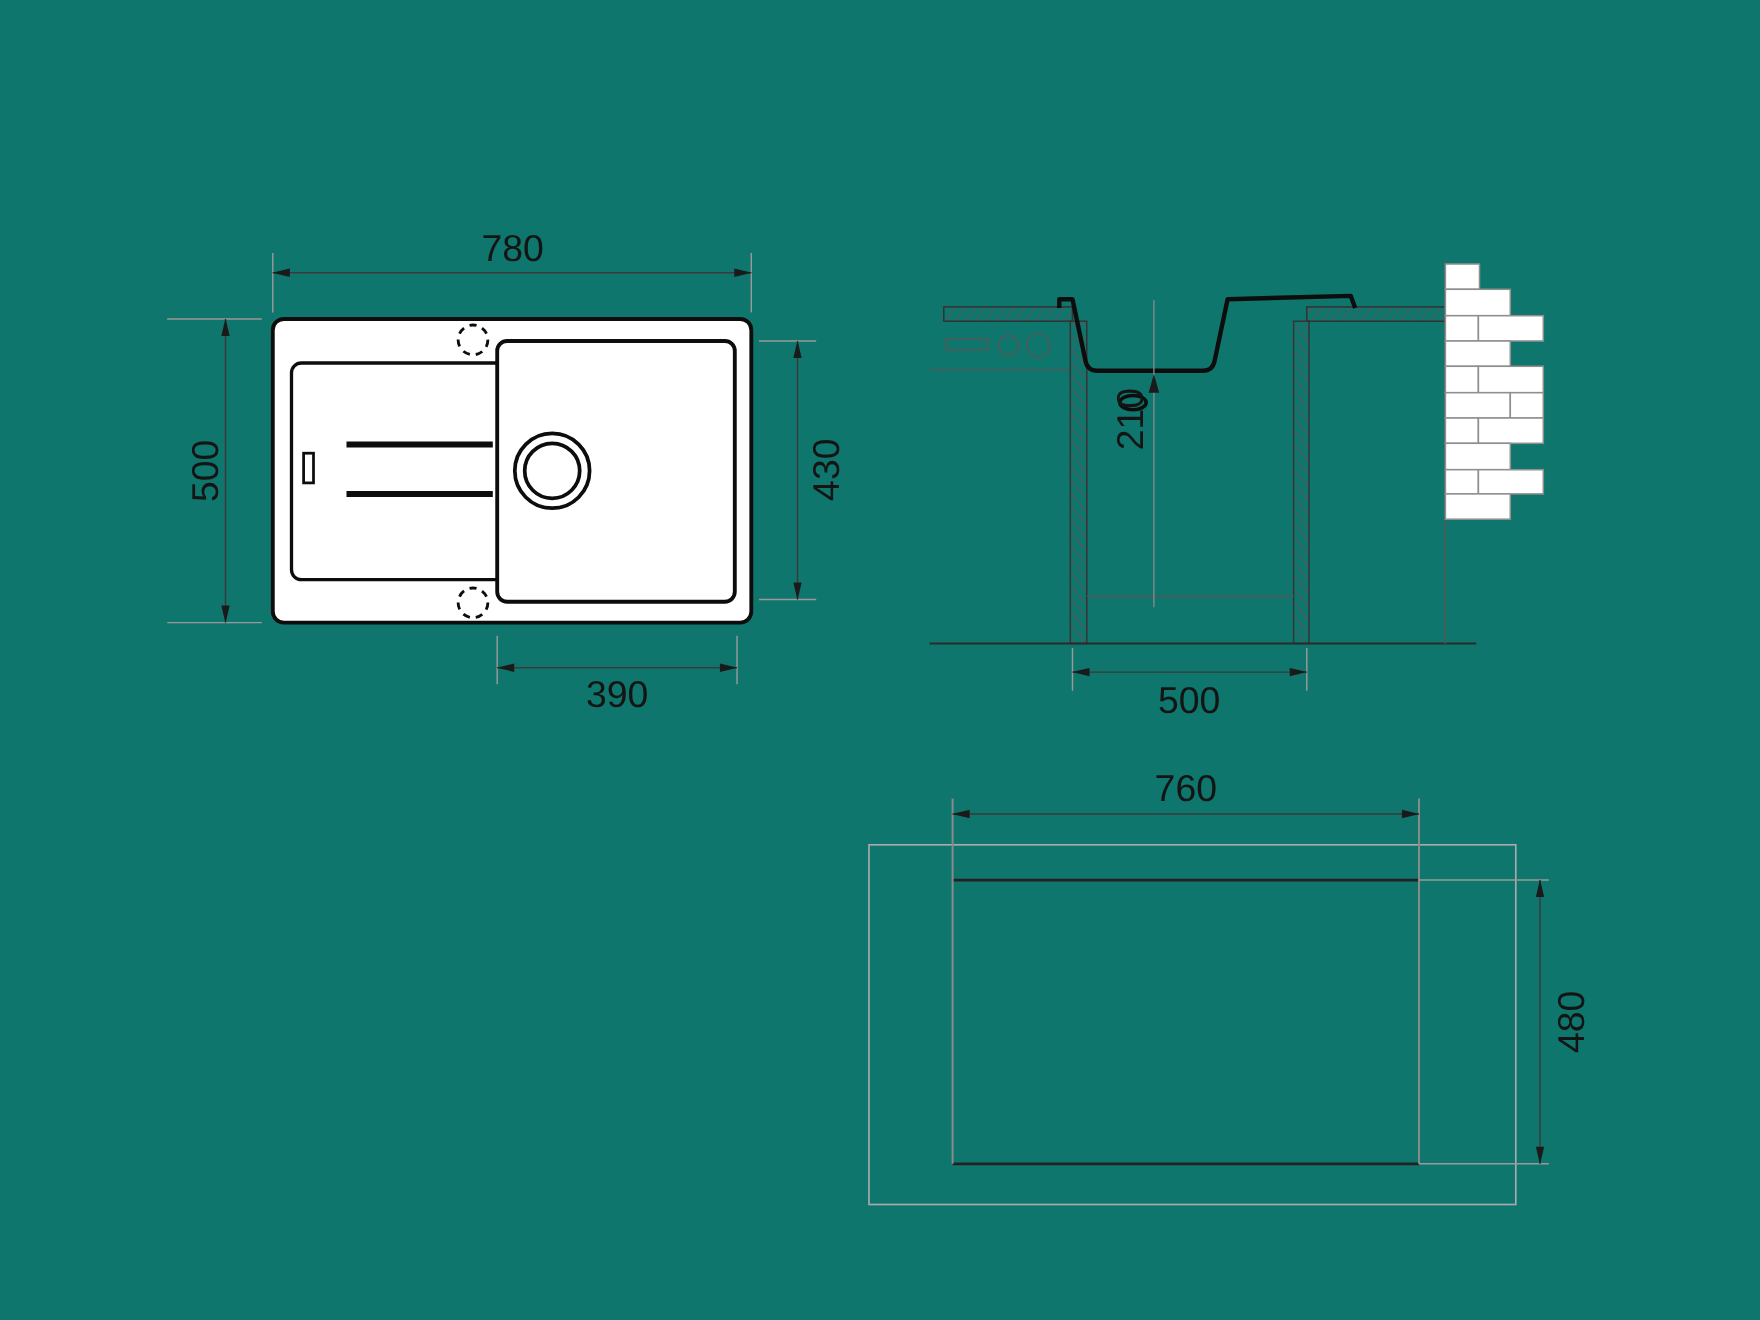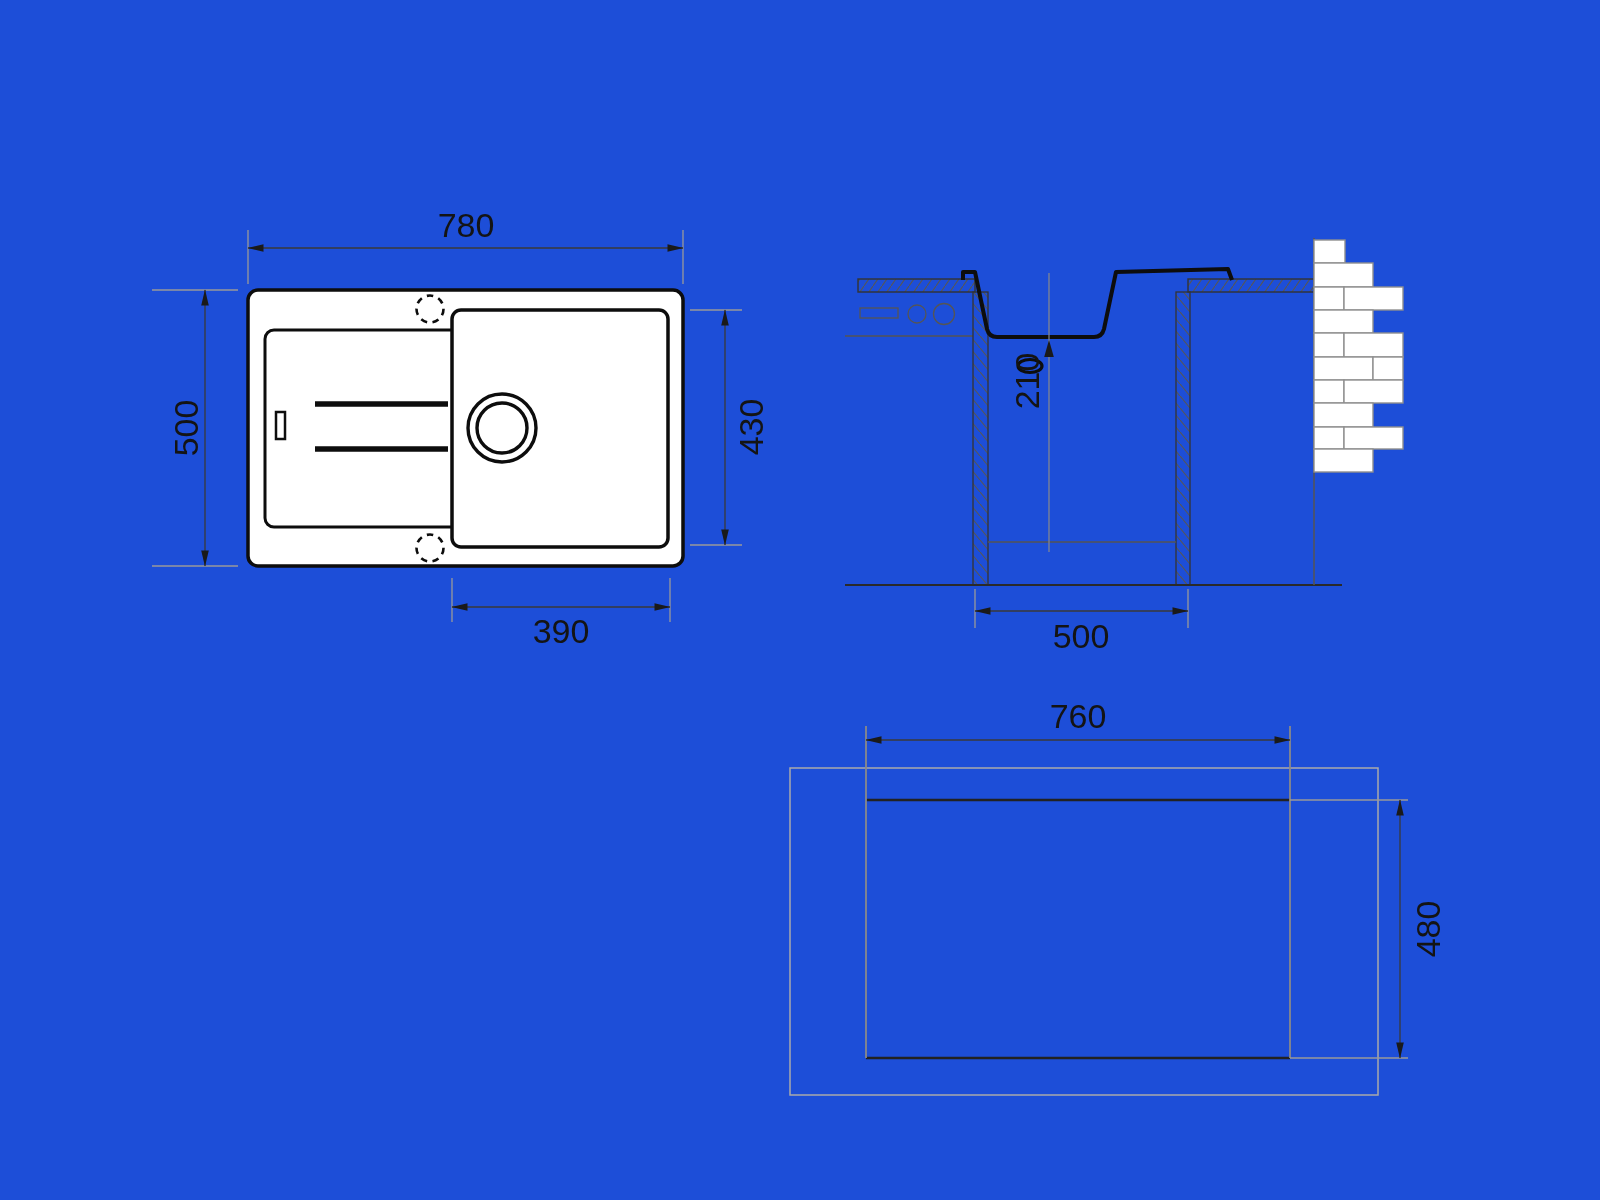--- a/index.html
+++ b/index.html
@@ -1,16 +1,16 @@
 <!DOCTYPE html>
 <html><head>
 <meta charset="utf-8">
 <style>
   html,body{margin:0;padding:0;background:#ffffff;}
-  .canvas{position:relative;width:1600px;height:1200px;background:#1d4ed8;overflow:hidden;}
+  .canvas{position:relative;width:1600px;height:1200px;background:#0f766e;overflow:hidden;}
   svg{display:block;}
   .dim-text{font-family:"Liberation Sans","DejaVu Sans",sans-serif;font-size:34px;fill:#141414;}
   .thick{stroke:#0d0d0d;fill:none;}
   .dimline{stroke:#3a3a3a;stroke-width:1.3;fill:none;}
   .extline{stroke:#9a9a9a;stroke-width:1.3;fill:none;}
   .thinline{stroke:#555;stroke-width:1.3;fill:none;}
   .brick{stroke:#8f8f8f;stroke-width:1.4;fill:#ffffff;}
 </style>
 </head>
 <body>

